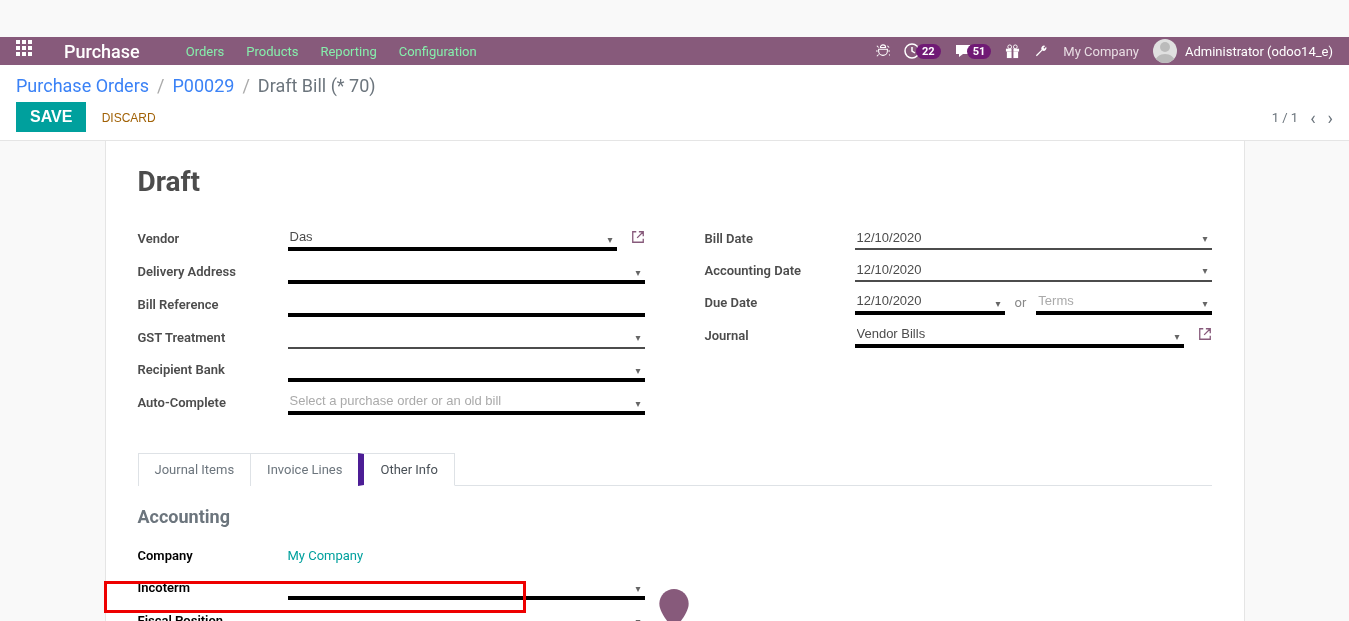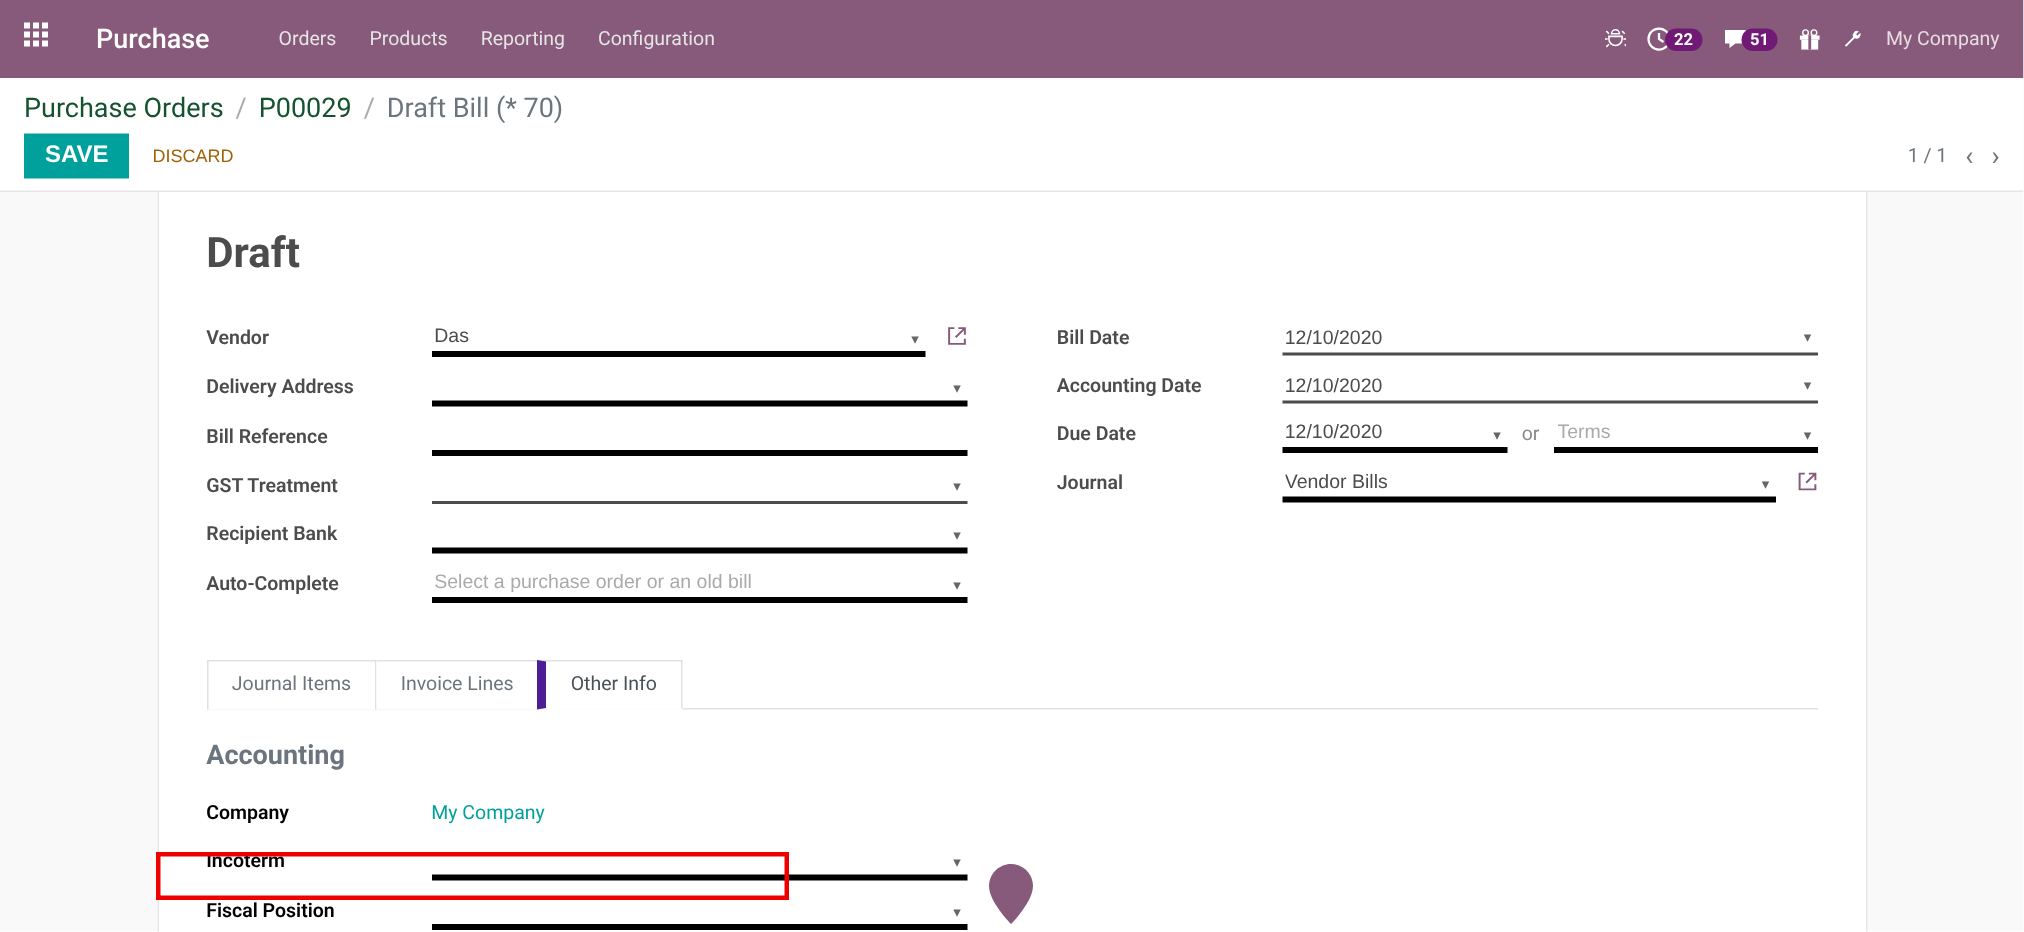--- a/index.html
+++ b/index.html
@@ -1,36 +1,36 @@
 <!DOCTYPE html>
 <html><head>
 <meta charset="utf-8">
 <style>
 * { box-sizing: border-box; margin: 0; padding: 0; }
 body { font-family: -apple-system, BlinkMacSystemFont, "Segoe UI", Roboto, "Helvetica Neue", Arial, sans-serif; font-size: 13px; color: #4c4c4c; background: #f9f9f9; width: 1349px; height: 621px; overflow: hidden; }
 
 
-.navbar { background: #875a7b; height: 52px; display: flex; align-items: center; color: #fff; padding: 0 16px; }
+.navbar { background: #875a7b; height: 28px; display: flex; align-items: center; color: #fff; padding: 0 16px; margin-top: 37px; }
 .navbar .apps-icon { width: 22px; height: 22px; display: grid; grid-template-columns: repeat(3, 4px); grid-template-rows: repeat(3, 4px); gap: 2px; margin-right: 26px; cursor: pointer; }
 .navbar .apps-icon span { background: #fff; width: 4px; height: 4px; }
 .navbar .brand { font-size: 18px; font-weight: 500; margin-right: 46px; }
 .navbar .menu-items { display: flex; gap: 22px; font-size: 13px; }
-.navbar .menu-items a { color: #e5e5e5; cursor: pointer; }
+.navbar .menu-items a { color: #86efac; cursor: pointer; }
 .navbar .right { margin-left: auto; display: flex; align-items: center; gap: 14px; }
 .navbar .icon-btn { color: #fff; cursor: pointer; position: relative; font-size: 15px; display: inline-flex; align-items: center; }
 .navbar .badge { font-size: 11px; font-weight: bold; background: #701a75; color: #fff; border-radius: 10px; padding: 1px 6px; margin-left: -4px; }
 .navbar .company { font-size: 13px; color: #e8dce3; cursor: pointer; }
 .navbar .user { display: flex; align-items: center; gap: 8px; cursor: pointer; }
 .navbar .avatar { width: 24px; height: 24px; border-radius: 50%; background: #e0e0e0; display: flex; align-items: center; justify-content: center; overflow: hidden; }
 .navbar .avatar svg { width: 24px; height: 24px; }
 
 
 .control-bar { background: #fff; padding: 10px 16px 0 16px; border-bottom: 1px solid #e5e5e5; }
 .breadcrumb { font-size: 18px; color: #6c757d; display: flex; align-items: center; gap: 8px; margin-bottom: 6px; }
-.breadcrumb a { color: #14532d; cursor: pointer; }
+.breadcrumb a { color: #3b82f6; cursor: pointer; }
 .breadcrumb .sep { color: #aaa; }
 .breadcrumb .current { color: #6c757d; }
 .control-row { display: flex; align-items: center; justify-content: space-between; padding-bottom: 8px; }
 .btn-save { background: #00a09d; color: #fff; border: none; padding: 6px 14px; font-size: 16px; font-weight: bold; cursor: pointer; }
 .btn-discard { background: none; border: none; color: #a16207; font-size: 12px; font-weight: normal; padding: 6px 12px; cursor: pointer; }
 .pager { display: flex; align-items: center; gap: 12px; color: #6c757d; font-size: 13px; }
 .pager .arrow { cursor: pointer; color: #6c757d; font-size: 18px; }
 
 
 .form-sheet { background: #fff; max-width: 1140px; margin: 0 auto; padding: 24px 32px 40px 32px; border: 1px solid #e5e5e5; border-top: none; position: relative; }
@@ -133,20 +133,29 @@
           <circle cx="5" cy="3" r="2" fill="none" stroke="#fff"></circle>
           <circle cx="11" cy="3" r="2" fill="none" stroke="#fff"></circle>
         </svg>
     </span>
     <span class="icon-btn">
       <svg width="15" height="15" viewBox="0 0 16 16" fill="#fff">
           <path d="M13 3a3 3 0 0 1-4 4L3 13l-1-1 6-6a3 3 0 0 1 4-4l-2 2 1 1 2-2z"></path>
         </svg>
     </span>
     <span class="company">My Company</span>
+    <div class="user">
+      <span class="avatar">
+        <svg viewBox="0 0 24 24" fill="#bbb">
+            <circle cx="12" cy="8" r="5"></circle>
+            <path d="M2 24c0-6 5-9 10-9s10 3 10 9z"></path>
+          </svg>
+      </span>
+      <span>Administrator (odoo14_e)</span>
+    </div>
   </div>
 </div>
 
 <div class="control-bar">
   <div class="breadcrumb">
     <a>Purchase Orders</a>
     <span class="sep">/</span>
     <a>P00029</a>
     <span class="sep">/</span>
     <span class="current">Draft Bill (* 70)</span>

